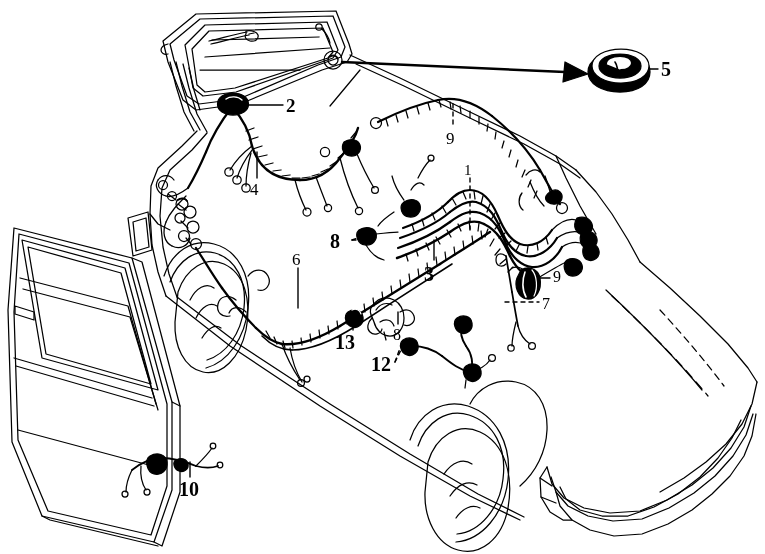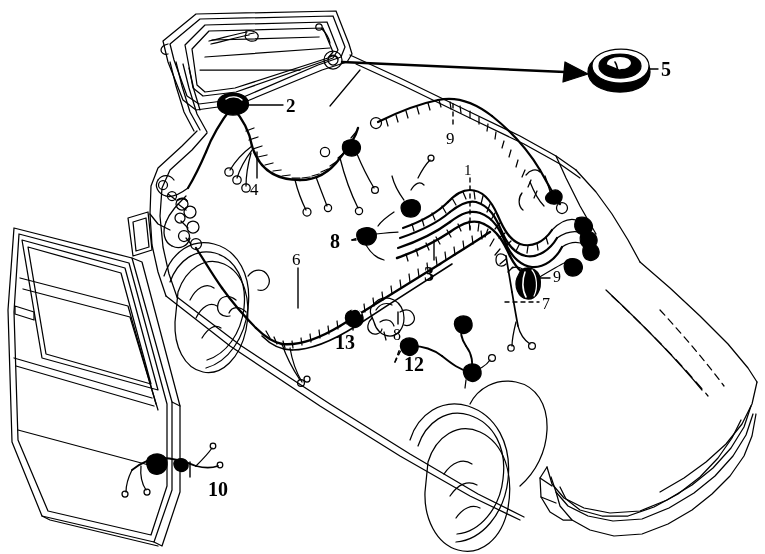--- a/index.html
+++ b/index.html
@@ -33,23 +33,23 @@
   .callout.thin{ font-weight:400; }
   .c-1{ left:464px; top:163px; font-size:15px; }
   .c-2{ left:286px; top:96px;  font-size:19px; }
   .c-3{ left:424px; top:264px; font-size:20px; }
   .c-4{ left:250px; top:181px; font-size:17px; }
   .c-5{ left:661px; top:59px;  font-size:20px; }
   .c-6{ left:292px; top:251px; font-size:17px; }
   .c-7{ left:542px; top:296px; font-size:16px; }
   .c-8{ left:393px; top:327px; font-size:16px; }
   .c-9{ left:446px; top:130px; font-size:17px; }
-  .c-10{ left:179px; top:479px; font-size:20px;margin-left:29px; }
+  .c-10{ left:179px; top:479px; font-size:20px; }
   .c-11{ left:330px; top:231px; font-size:20px; }
-  .c-12{ left:371px; top:354px; font-size:20px;margin-left:33px; }
+  .c-12{ left:371px; top:354px; font-size:20px; }
   .c-13{ left:335px; top:332px; font-size:20px; }
   .c-14{ left:553px; top:269px; font-size:16px; }
 </style>
 </head>
 <body>
 
 <div id="stage">
 
   <svg id="artboard" viewBox="0 0 765 554" xmlns="http://www.w3.org/2000/svg">
 

